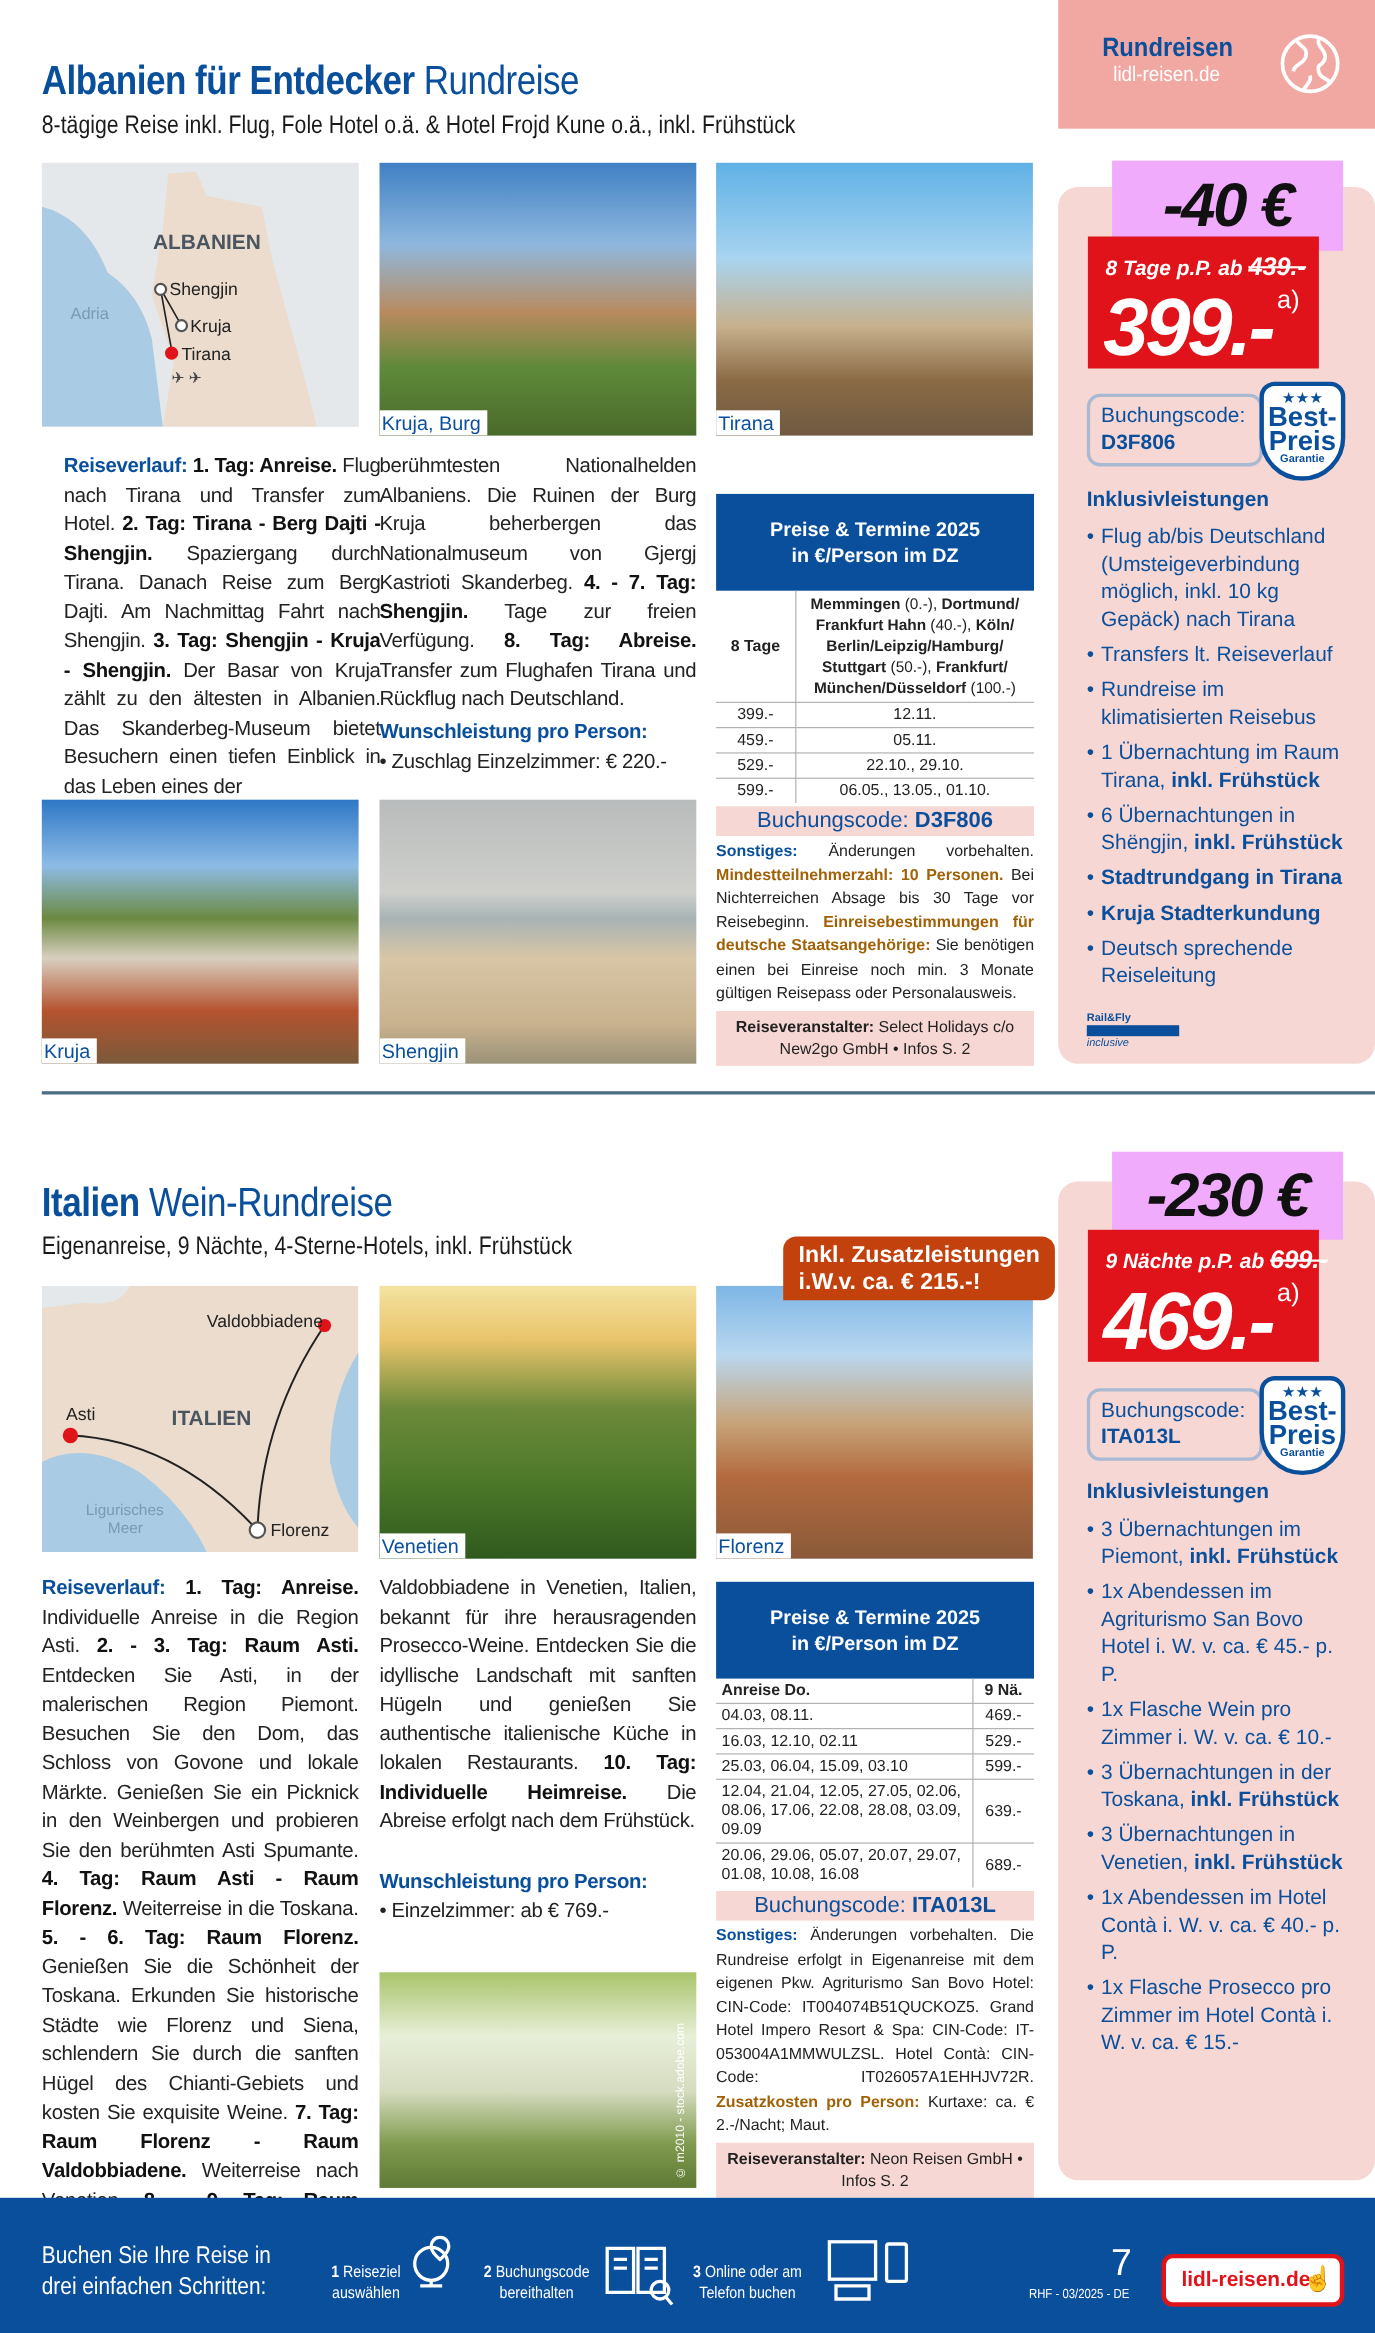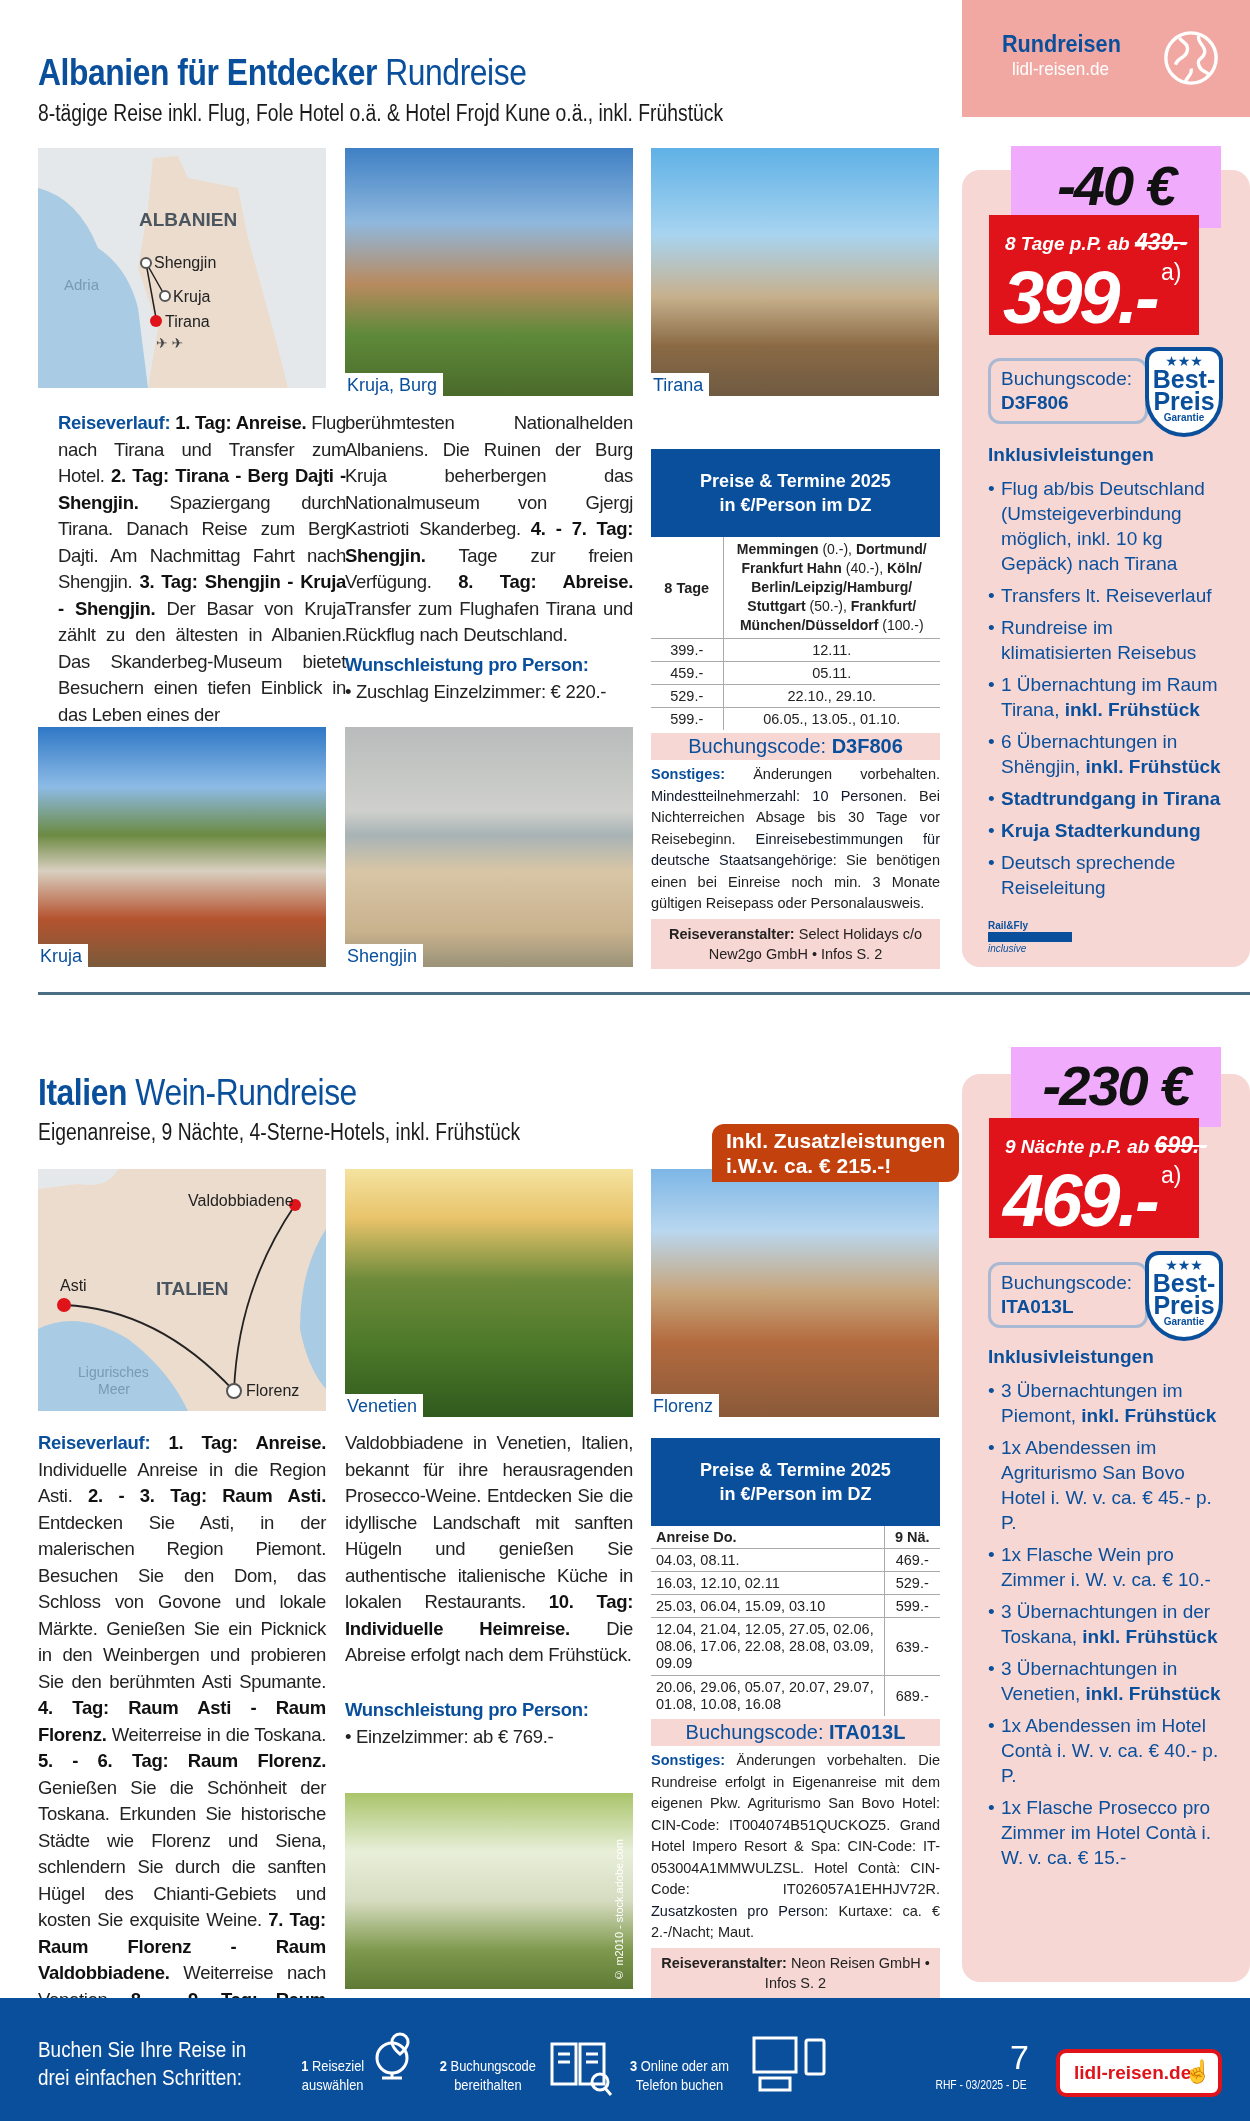--- a/index.html
+++ b/index.html
@@ -20,21 +20,21 @@
 .body-text b{font-weight:700;color:#111}
 .body-text .lbl{font-weight:700;color:#0a4f9c}
 .ptable{position:absolute;width:289px;font-size:14.5px;color:#222}
 .ptable .head{background:#0a4f9c;color:#fff;text-align:center;font-weight:700;font-size:18px;line-height:24px;padding:20px 0}
 .ptable table{width:100%;border-collapse:collapse}
 .ptable td{border-bottom:1.5px solid #aaa;padding:3px 5px;vertical-align:middle}
 .ptable td.sep{border-right:1.5px solid #aaa}
 .bc-strip{background:#f6d7d3;text-align:center;font-size:20px;color:#0a4f9c;padding:2px 0;margin-top:3px}
 .bc-strip b{font-weight:700}
 .small-text{font-size:14.5px;line-height:21.5px;text-align:justify;color:#222;padding:4px 0}
-.small-text b{font-weight:400;color:#0f172a}
+.small-text b{font-weight:700;color:#a16207}
 .small-text .lbl{font-weight:700;color:#0a4f9c}
 .veranst{background:#f6d7d3;text-align:center;font-size:14.5px;line-height:20px;padding:5px 4px}
 .veranst b{font-weight:700}
 .side-panel{position:absolute;background:#f6d7d3;border-radius:18px}
 .discount{position:absolute;background:#f0abfc;color:#111;font-weight:700;font-style:italic;font-size:56px;text-align:center;letter-spacing:-2px}
 .price-box{position:absolute;background:#e0131a;color:#fff}
 .price-box .pre{position:absolute;left:16px;top:14px;font-size:19px;font-weight:700;font-style:italic;white-space:nowrap}
 .price-box .pre s{font-size:23px;text-decoration:line-through}
 .price-box .big{position:absolute;left:14px;top:40px;font-size:74px;font-weight:700;font-style:italic;letter-spacing:-3px}
 .price-box .sup{position:absolute;font-size:23px;font-weight:400}

